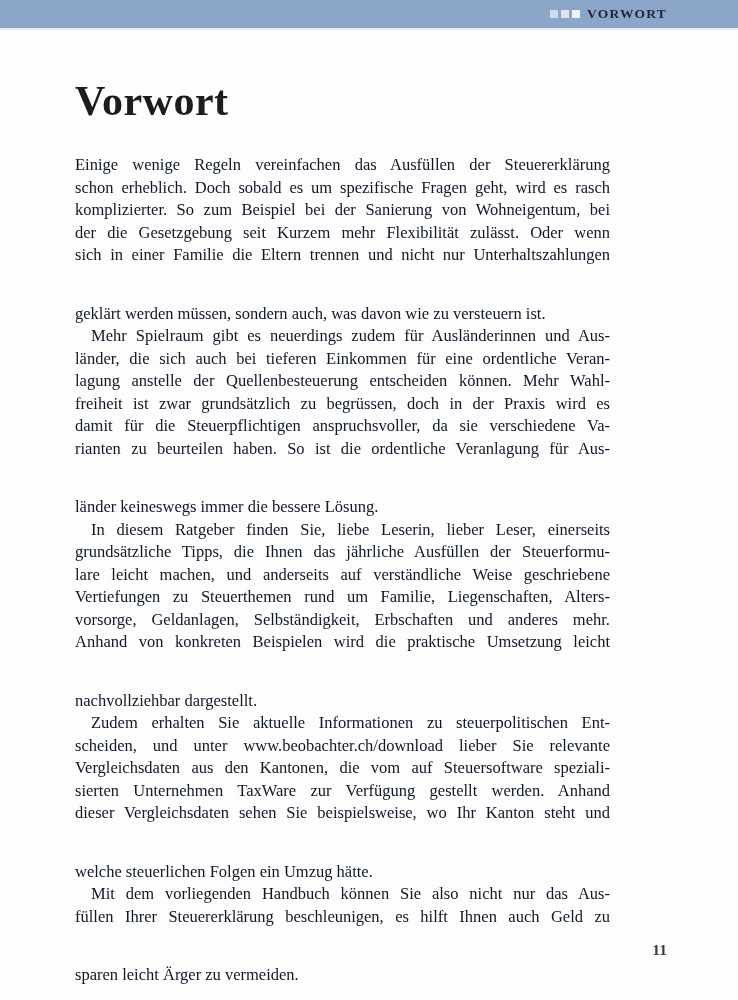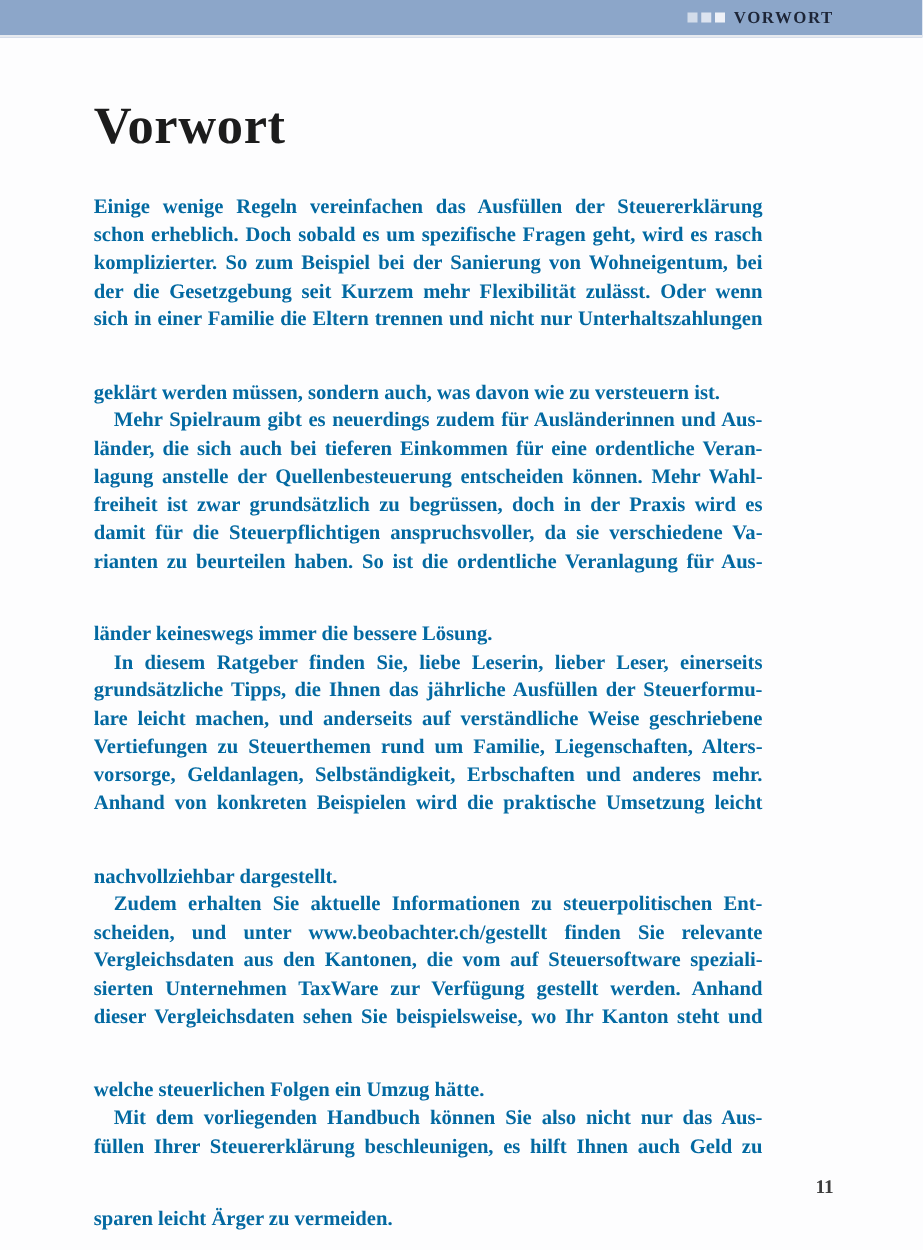--- a/index.html
+++ b/index.html
@@ -68,22 +68,21 @@
 
   .body-paragraphs { }
   .para { margin: 0; }
   .line {
     font-size: 16.5px;
     line-height: 22.5px;
     text-align: justify;
     text-align-last: justify;
     text-justify: inter-word;
     white-space: nowrap;
-    color: #0369a1;
-    font-weight: bold;
+    color: #0f172a;
   }
   .line.para-end {
     text-align-last: left;
     margin-top: 36px;
   }
   .line.first-indent {
     text-indent: 16px;
   }
 
   
@@ -148,21 +147,21 @@
         <div class="line first-indent">In diesem Ratgeber finden Sie, liebe Leserin, lieber Leser, einerseits</div>
         <div class="line">grundsätzliche Tipps, die Ihnen das jährliche Ausfüllen der Steuerformu-</div>
         <div class="line">lare leicht machen, und anderseits auf verständliche Weise geschriebene</div>
         <div class="line">Vertiefungen zu Steuerthemen rund um Familie, Liegenschaften, Alters-</div>
         <div class="line">vorsorge, Geldanlagen, Selbständigkeit, Erbschaften und anderes mehr.</div>
         <div class="line">Anhand von konkreten Beispielen wird die praktische Umsetzung leicht</div>
         <div class="line para-end">nachvollziehbar dargestellt.</div>
       </div>
       <div class="para">
         <div class="line first-indent">Zudem erhalten Sie aktuelle Informationen zu steuerpolitischen Ent-</div>
-        <div class="line">scheiden, und unter www.beobachter.ch/gestellt finden Sie relevante</div>
+        <div class="line">scheiden, und unter www.beobachter.ch/download lieber Sie relevante</div>
         <div class="line">Vergleichsdaten aus den Kantonen, die vom auf Steuersoftware speziali-</div>
         <div class="line">sierten Unternehmen TaxWare zur Verfügung gestellt werden. Anhand</div>
         <div class="line">dieser Vergleichsdaten sehen Sie beispielsweise, wo Ihr Kanton steht und</div>
         <div class="line para-end">welche steuerlichen Folgen ein Umzug hätte.</div>
       </div>
       <div class="para">
         <div class="line first-indent">Mit dem vorliegenden Handbuch können Sie also nicht nur das Aus-</div>
         <div class="line">füllen Ihrer Steuererklärung beschleunigen, es hilft Ihnen auch Geld zu</div>
         <div class="line para-end">sparen leicht Ärger zu vermeiden.</div>
       </div>

